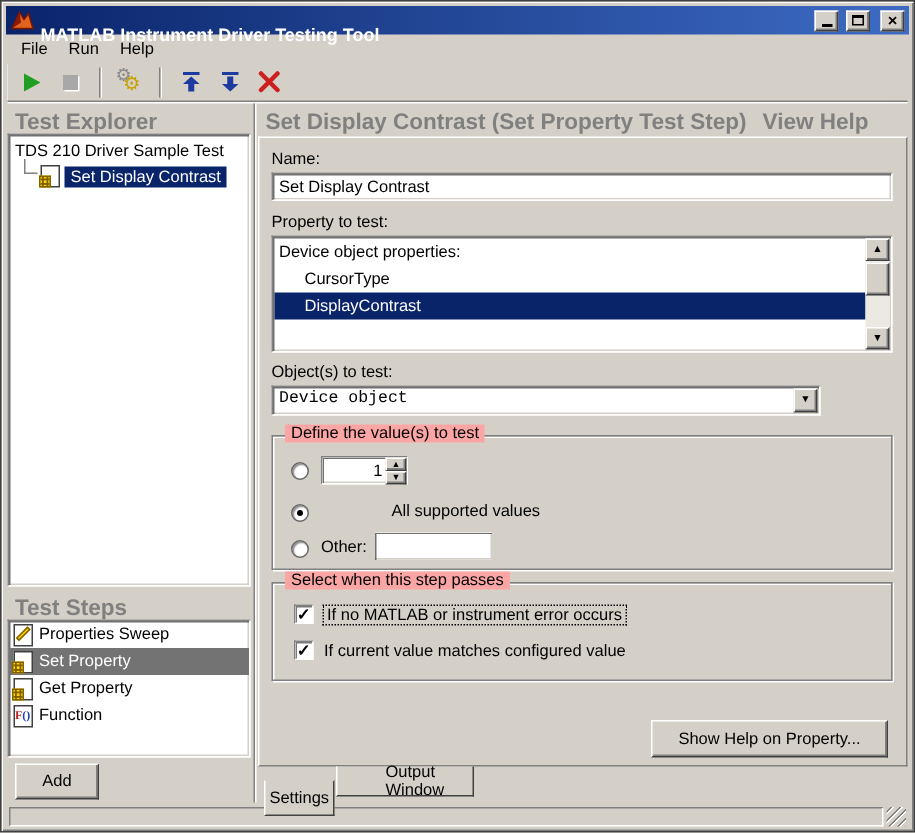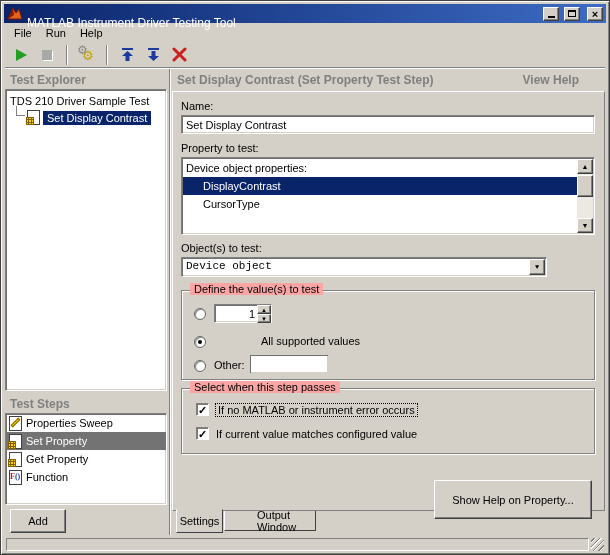--- a/index.html
+++ b/index.html
@@ -7,21 +7,21 @@
   .window {
     position:relative; width:610px; height:555px; background:#d4d0c8;
     font-size:11px; color:#000; cursor:default;
     border:1px solid #404040;
     box-shadow: inset 1px 1px 0 #ffffff, inset -1px -1px 0 #808080;
   }
   
   .titlebar { position:absolute; left:3px; top:3px; right:3px; height:19px;
     background:linear-gradient(90deg,#0a246a,#3d6bc4);
     display:flex; align-items:center; padding:0 3px; gap:4px; }
-  .title-text { color:#fff; font-weight:normal; font-size:12px; flex:1;
+  .title-text { color:#fff; font-weight:bold; font-size:12px; flex:1;
     white-space:nowrap; overflow:hidden;margin-top:19px; }
   .win-btn { width:16px; height:14px; background:#d4d0c8;
     border:1px solid; border-color:#fff #404040 #404040 #fff;
     box-shadow: inset -1px -1px 0 #808080;
     display:flex; align-items:center; justify-content:center; margin-left:1px; }
   .glyph-min { width:7px; height:2px; background:#000; margin-top:7px; }
   .glyph-max { width:8px; height:7px; border:1px solid #000; border-top-width:2px; }
   .glyph-close { font-weight:bold; font-size:11px; line-height:10px; }
   
   .menubar { position:absolute; left:4px; top:23px; right:4px; height:18px;
@@ -37,21 +37,21 @@
   .stop-sq { width:10px; height:10px; background:#a8a8a8; box-shadow:1px 1px 0 #fff; }
   .gears { position:relative; width:20px; height:20px; }
   .gear-gray { position:absolute; left:0; top:-2px; font-size:12px; color:#8a8a8a; }
   .gear-yellow { position:absolute; left:5px; top:3px; font-size:13px; color:#c8a200; }
   
   .inset { background:#fff; border:1px solid; border-color:#808080 #fff #fff #808080;
     box-shadow: inset 1px 1px 0 rgba(64,64,64,.75), inset -1px -1px 0 #d4d0c8; }
   .btn { background:#d4d0c8; border:1px solid; border-color:#fff #404040 #404040 #fff;
     box-shadow: inset -1px -1px 0 #808080;
     display:flex; align-items:center; justify-content:center; font-size:11px; }
-  .panel-title { font-weight:bold; color:#808080; font-size:12px; }
+  .panel-title { font-weight:bold; color:#808080; font-size:15px; }
   
   .hdr-explorer { position:absolute; left:9px; top:72px; }
   .tree-box { position:absolute; left:4px; top:88px; width:162px; height:302px; overflow:hidden; }
   .tree-root { position:absolute; left:4px; top:5px; white-space:nowrap; }
   .tree-connector { position:absolute; left:10px; top:16px; width:9px; height:10px;
     border-left:1px solid #808080; border-bottom:1px solid #808080; }
   .tree-child { position:absolute; left:21px; top:20px; display:flex; align-items:center; gap:3px; }
   .sel-text { background:#0a246a; color:#fff; padding:1px 4px; white-space:nowrap; }
   .hdr-steps { position:absolute; left:9px; top:396px; }
   .steps-box { position:absolute; left:4px; top:412px; width:162px; height:92px; overflow:hidden; }
@@ -109,24 +109,24 @@
   .spin-up, .spin-down { position:absolute; left:0; width:14px; height:9px; font-size:6px; }
   .spin-up { top:0; } .spin-down { bottom:-1px; }
   .other-field { position:absolute; left:68px; top:64px; width:78px; height:18px; border:none;
     font-family:"Liberation Sans",sans-serif; font-size:11px; padding:1px 3px; outline:none; }
   .checkbox { position:absolute; width:13px; height:13px; background:#fff;
     border:1px solid; border-color:#808080 #fff #fff #808080;
     box-shadow: inset 1px 1px 0 rgba(64,64,64,.7);
     display:flex; align-items:center; justify-content:center;
     font-size:11px; font-weight:bold; line-height:10px; }
   .focus-dotted { border:1px dotted #000; padding:0 2px; }
-  .help-btn { position:absolute; right:12px; top:388px; width:158px; height:39px; }
+  .help-btn { position:absolute; right:12px; top:388px; width:158px; height:25px; }
   
   .tab { position:absolute; background:#d4d0c8; display:flex; align-items:center; justify-content:center; }
-  .tab-settings { left:175px; top:508px; width:47px; height:24px;
+  .tab-settings { left:175px; top:519px; width:47px; height:24px;
     border:1px solid; border-color:#d4d0c8 #404040 #404040 #fff; z-index:2; }
   .tab-output { left:223px; top:510px; width:92px; height:20px;
     border:1px solid; border-color:#fff #404040 #404040 #fff; border-top:none;padding-left:32px; }
   
   .status-field { position:absolute; left:5px; right:20px; top:537px; height:13px;
     border:1px solid; border-color:#808080 #fff #fff #808080; }
   .grip { position:absolute; right:5px; top:537px; width:13px; height:13px;
     background:repeating-linear-gradient(135deg, transparent 0 2px, #808080 2px 3px, #ffffff 3px 4px); }
 </style>
 </head>
@@ -243,22 +243,22 @@
 
   <div class="content">
 
     <span class="lbl" style="left:8px; top:8px;">Name:</span>
     <input class="inset name-input" value="Set Display Contrast" style="">
 
     <span class="lbl" style="left:8px; top:50px;">Property to test:</span>
 
     <div class="inset listbox">
       <div class="lb-row">Device object properties:</div>
+      <div class="lb-row indent">CursorType</div>
       <div class="lb-row indent sel">DisplayContrast</div>
-      <div class="lb-row indent">CursorType</div>
       <div class="scrollbar">
         <div class="btn sb-btn sb-up">▲</div>
         <div class="btn sb-thumb"></div>
         <div class="btn sb-btn sb-down">▼</div>
       </div>
     </div>
 
     <span class="lbl" style="left:8px; top:150px;">Object(s) to test:</span>
     <div class="inset combo">
       <span class="combo-text">Device object</span>

